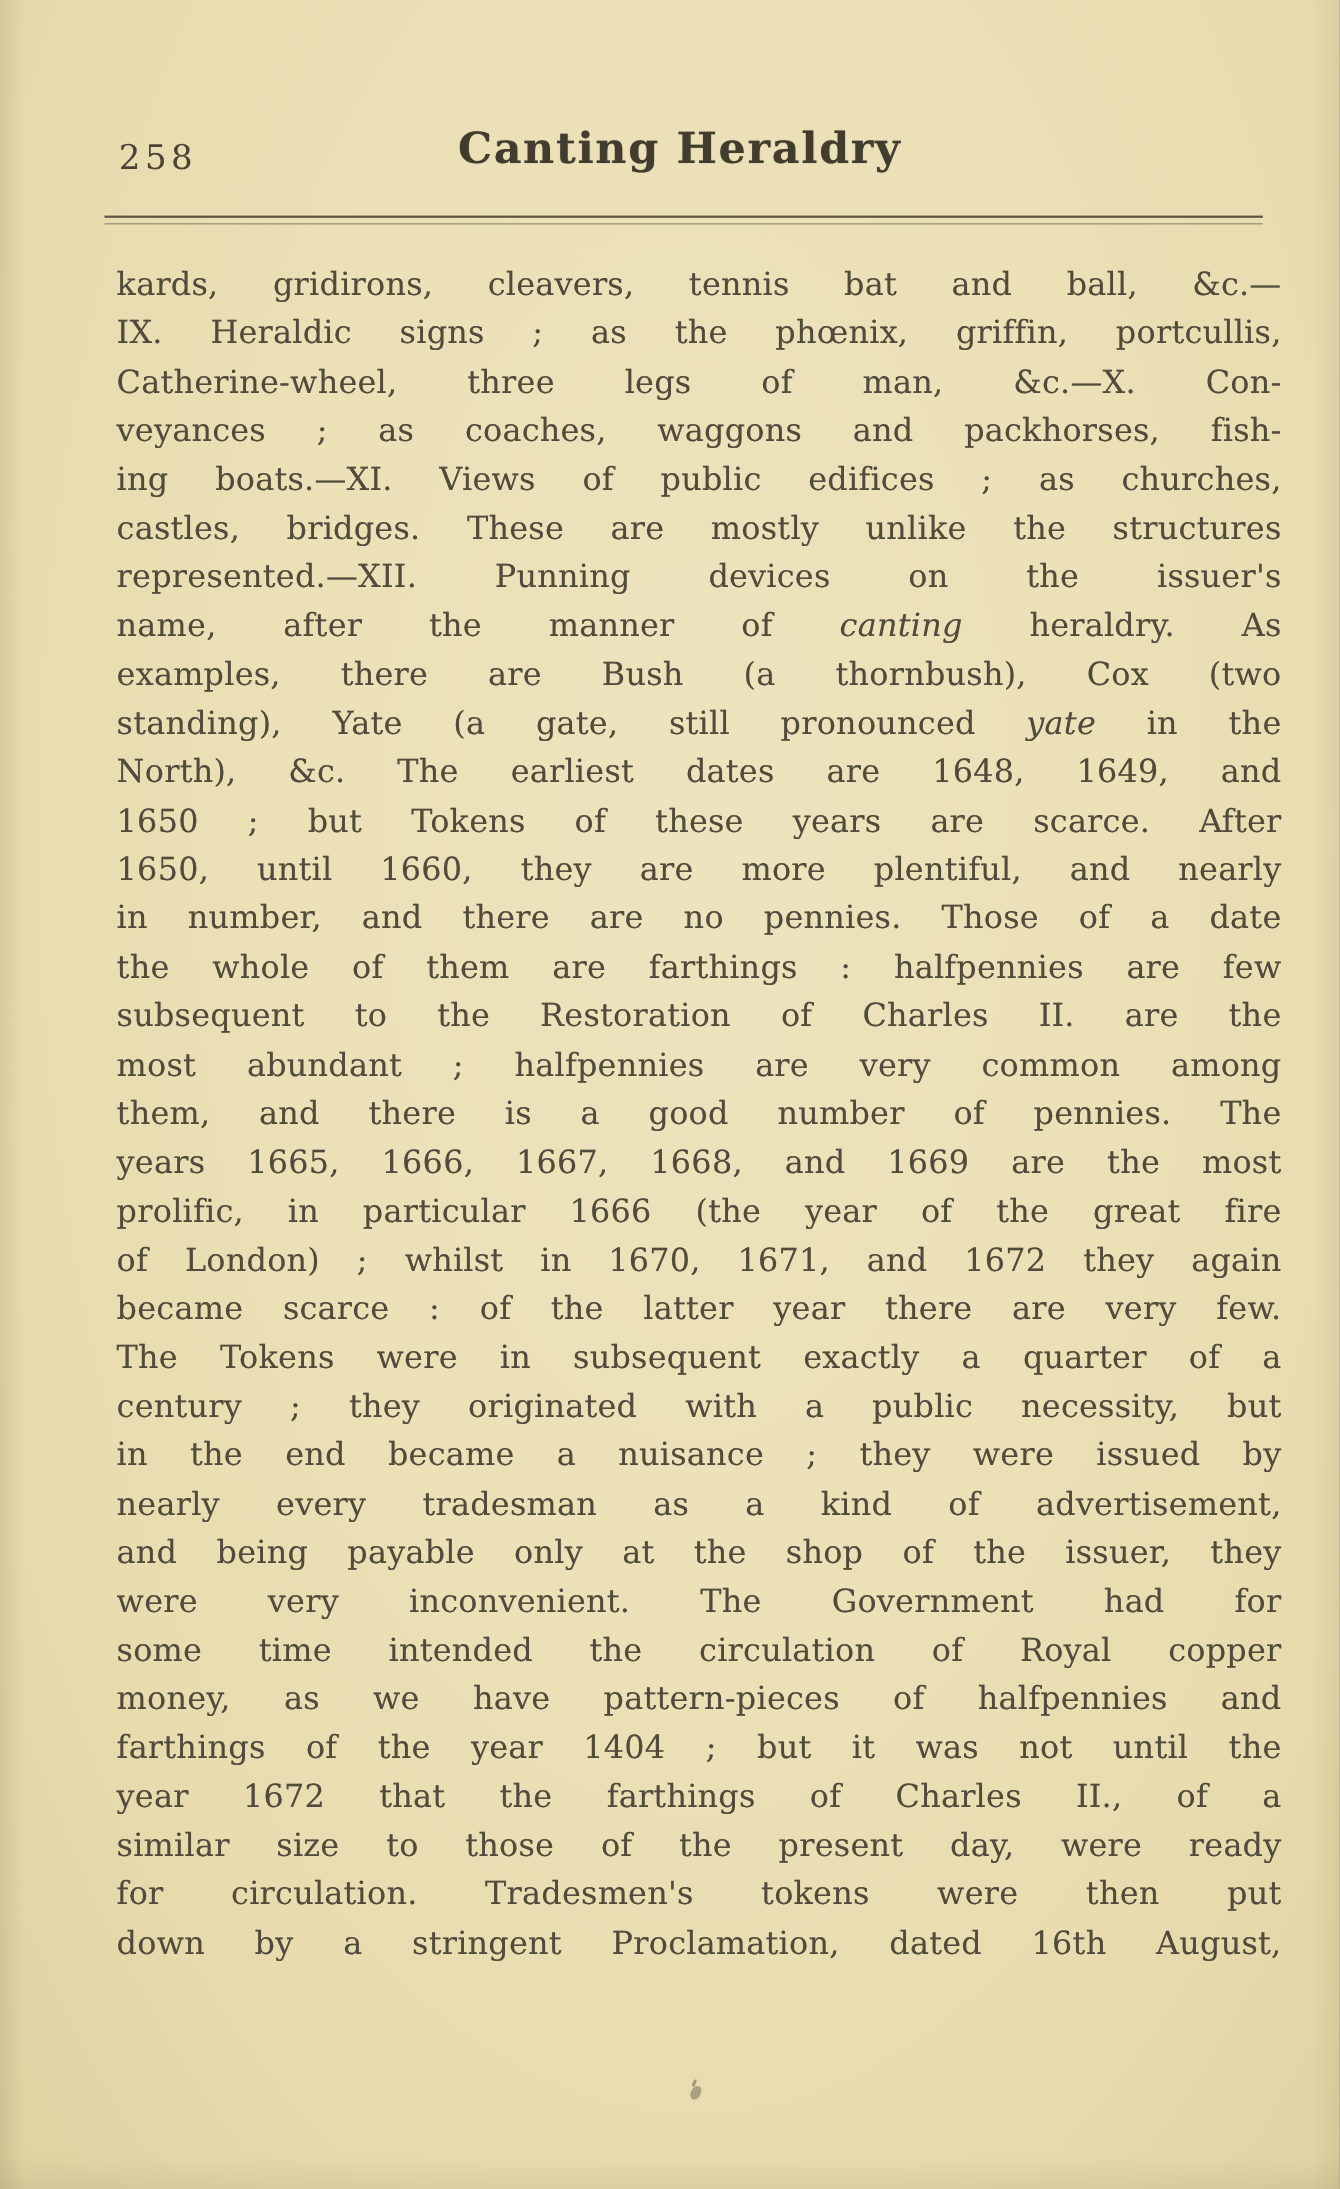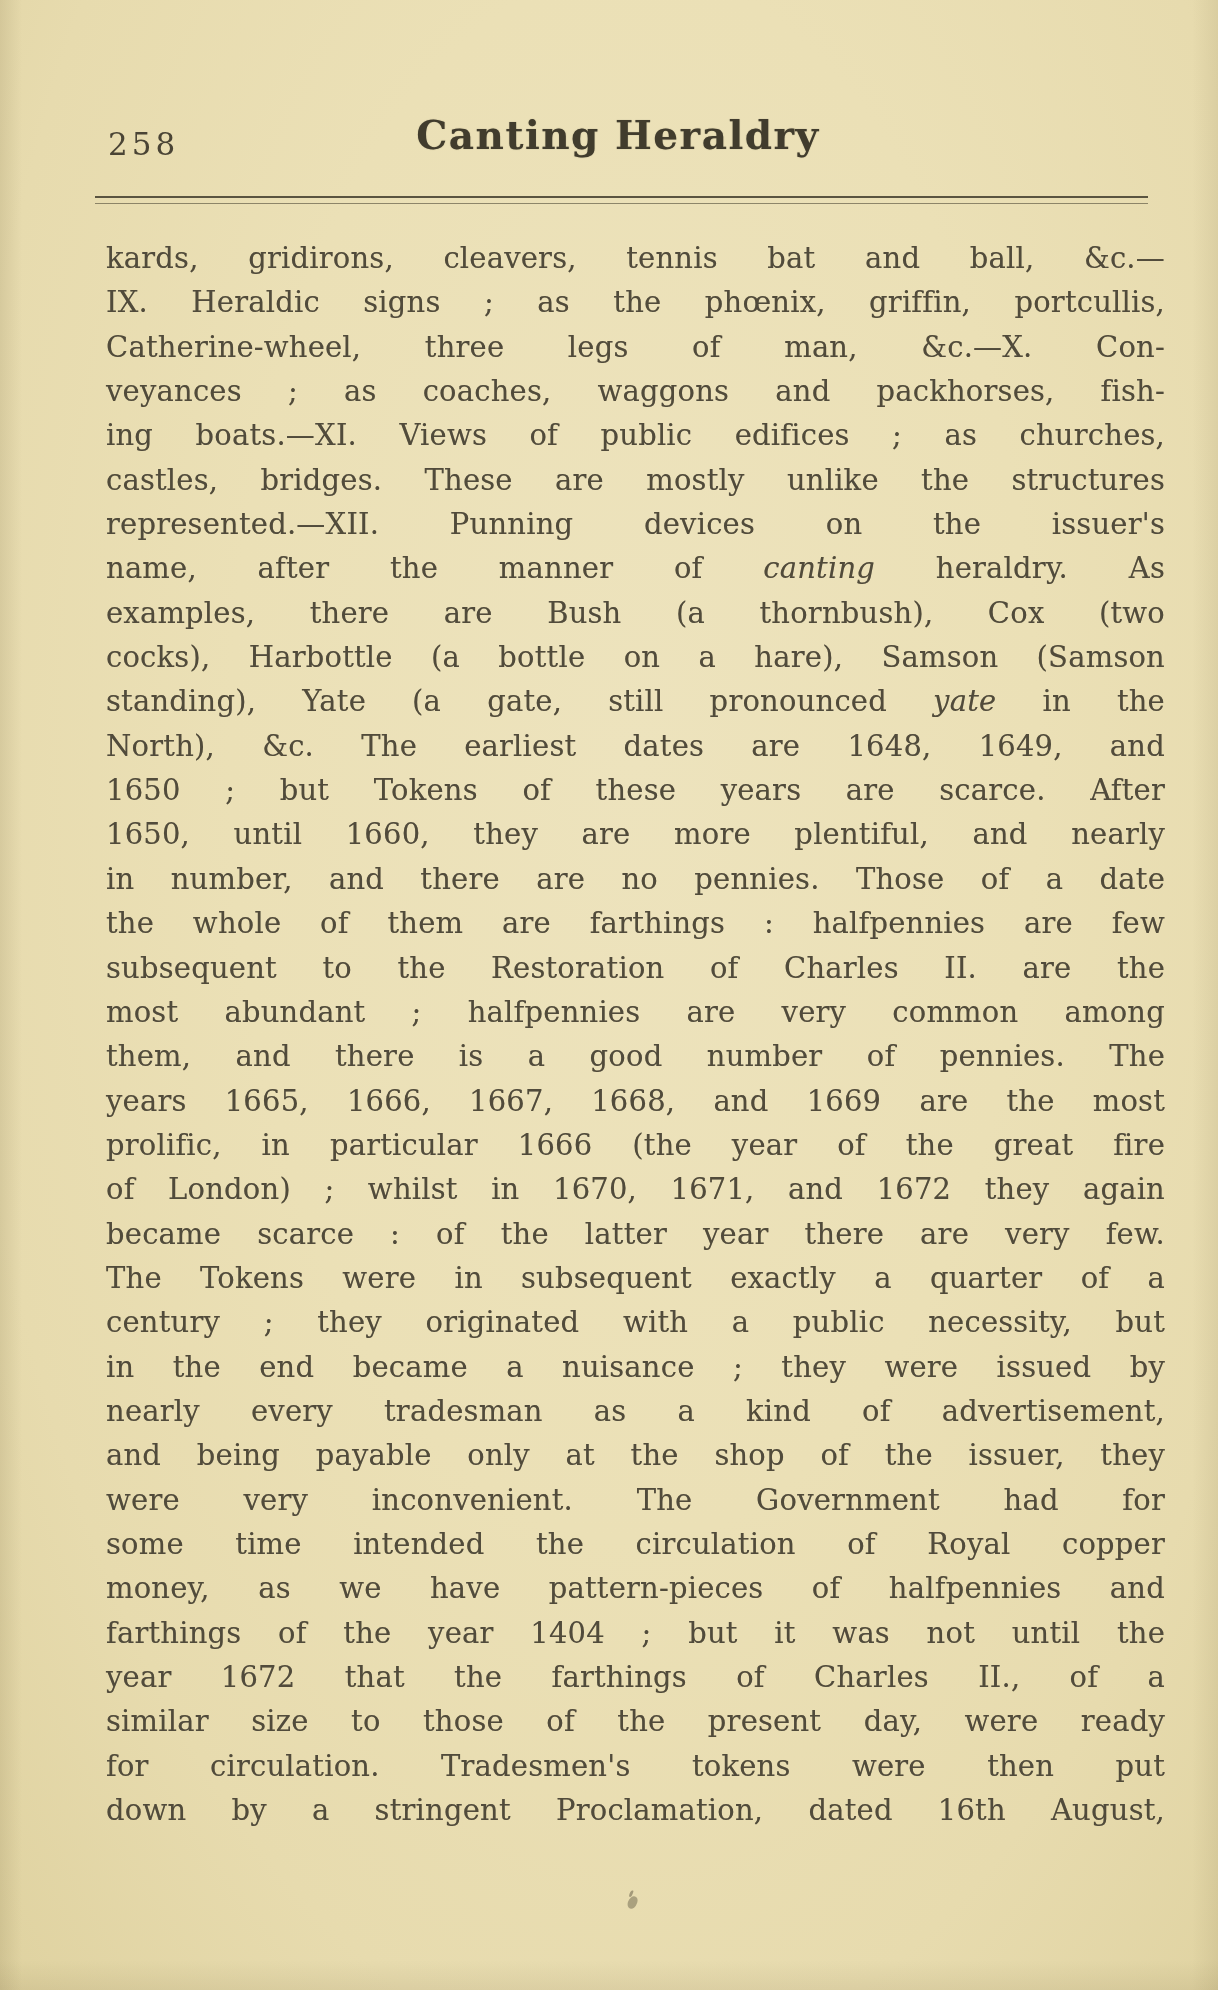--- a/index.html
+++ b/index.html
@@ -96,21 +96,20 @@
   <div class="body-text">
       <div class="line">kards, gridirons, cleavers, tennis bat and ball, &amp;c.—</div>
       <div class="line">IX. Heraldic signs ; as the phœnix, griffin, portcullis,</div>
       <div class="line">Catherine-wheel, three legs of man, &amp;c.—X. Con-</div>
       <div class="line">veyances ; as coaches, waggons and packhorses, fish-</div>
       <div class="line">ing boats.—XI. Views of public edifices ; as churches,</div>
       <div class="line">castles, bridges. These are mostly unlike the structures</div>
       <div class="line">represented.—XII. Punning devices on the issuer's</div>
       <div class="line">name, after the manner of <em>canting</em> heraldry. As</div>
       <div class="line">examples, there are Bush (a thornbush), Cox (two</div>
-      <div class="line">cocks), Harbottle (a bottle on a hare), Samson (Samson</div>
       <div class="line">standing), Yate (a gate, still pronounced <em>yate</em> in the</div>
       <div class="line">North), &amp;c. The earliest dates are 1648, 1649, and</div>
       <div class="line">1650 ; but Tokens of these years are scarce. After</div>
       <div class="line">1650, until 1660, they are more plentiful, and nearly</div>
       <div class="line">in number, and there are no pennies. Those of a date</div>
       <div class="line">the whole of them are farthings : halfpennies are few</div>
       <div class="line">subsequent to the Restoration of Charles II. are the</div>
       <div class="line">most abundant ; halfpennies are very common among</div>
       <div class="line">them, and there is a good number of pennies. The</div>
       <div class="line">years 1665, 1666, 1667, 1668, and 1669 are the most</div>

